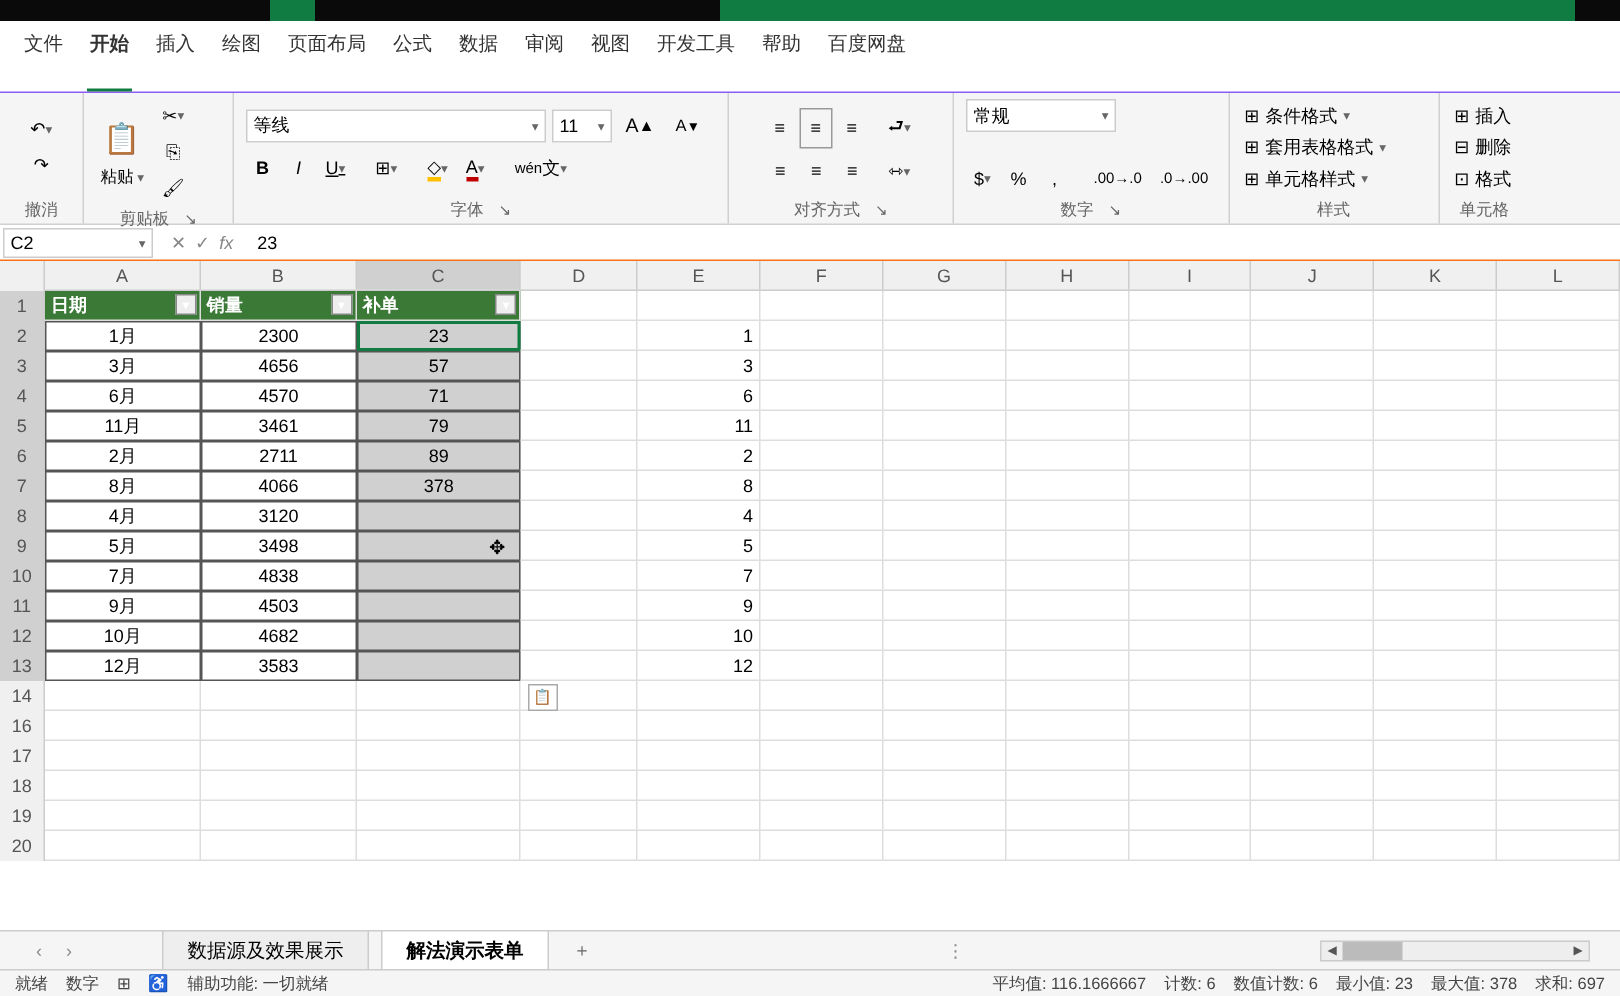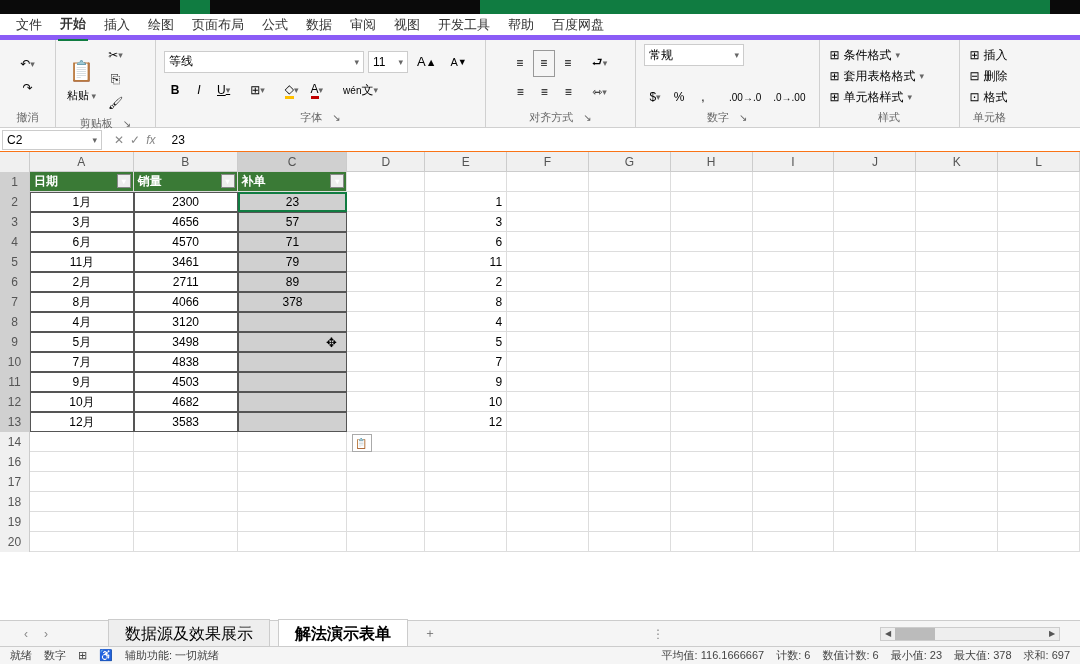--- a/index.html
+++ b/index.html
@@ -1,21 +1,21 @@
 <!DOCTYPE html>
 <html><head>
 <meta charset="utf-8">
 <style>
 * { margin: 0; padding: 0; box-sizing: border-box; }
 body { font-family: "Microsoft YaHei", Arial, sans-serif; font-size: 12px; background: #fff; width: 1080px; height: 664px; overflow: hidden; position: relative; }
 
 .titlebar { background: #107c41; height: 14px; display: flex; }
 .titlebar-dark-seg { background: #0a0a0a; height: 14px; }
 
-.tabs-row { background: #fff; height: 26px; display: flex; align-items: center; border-bottom: 5px solid #8b5cf6; padding-left: 14px; gap: 14px; }
+.tabs-row { background: #fff; height: 48px; display: flex; border-bottom: 1px solid #8b5cf6; padding-left: 14px; gap: 14px; }
 .tab { font-size: 13px; color: #333; cursor: pointer; padding: 6px 2px; }
 .tab.active { font-weight: bold; border-bottom: 2px solid #107c41; }
 
 .ribbon { background: #f5f5f5; height: 88px; display: flex; border-bottom: 1px solid #d0d0d0; }
 .ribbon-group { border-right: 1px solid #d0d0d0; padding: 4px 8px 2px 8px; display: flex; flex-direction: column; justify-content: space-between; }
 .ribbon-group-label { text-align: center; font-size: 11px; color: #666; padding-top: 2px; display: flex; justify-content: center; align-items: center; gap: 10px;}
 .ribbon-body { flex: 1; display: flex; align-items: center; }
 .rbtn { display: inline-flex; align-items: center; justify-content: center; padding: 2px 4px; margin: 1px; cursor: pointer; min-width: 20px; min-height: 20px; }
 .drop-caret::after { content: " ▾"; font-size: 9px; color: #666; }
 .vcol { display:flex; flex-direction:column; align-items:center; justify-content:center; gap:2px; }
@@ -39,21 +39,21 @@
 .cell.header-cell { background:#3a7a36; color:#fff; font-weight:bold; justify-content:flex-start; position:relative; }
 .filter-btn { position:absolute; right:2px; top:2px; width:14px; height:14px; background:#eee; border:1px solid #888; display:flex; align-items:center; justify-content:center; font-size:8px; cursor:pointer; }
 .cell.selected-col { background:#d0d0d0; border:1px solid #555; }
 .cell.cursor-cell { outline:2px solid #107c41; outline-offset:-2px; }
 .col-head.selected { background:#d0d0d0; }
 .row-header.has-selected { background:#d0d0d0; }
 .paste-options { position:absolute; width:20px; height:18px; border:1px solid #aaa; background:#fff; display:flex; align-items:center; justify-content:center; font-size:10px; cursor:pointer; }
 
 .sheet-tabs { height: 26px; border-top:1px solid #ccc; display:flex; align-items:center; background:#f5f5f5; padding-left: 20px; gap:8px; position:absolute; bottom: 18px; left:0; right:0; }
 .sheet-nav { color:#888; cursor:pointer; padding:0 4px; }
-.sheet-tab { padding: 4px 16px; border:1px solid #ccc; background:#fff; cursor:pointer; font-size:16px; border-bottom: none; }
+.sheet-tab { padding: 4px 16px; border:1px solid #ccc; background:#fff; cursor:pointer; font-size:13px; border-bottom: none; }
 .sheet-tab.active { background:#fff; font-weight:bold; }
 .sheet-tab.inactive { background:#eee; }
 .sheet-add { padding:4px 8px; color:#666; cursor:pointer; }
 .hscroll { margin-left:auto; margin-right:20px; width:180px; height:14px; background:#eee; border:1px solid #ccc; position:relative; display:flex; align-items:center; }
 .hscroll-thumb { position:absolute; left:14px; width:40px; height:12px; background:#bbb; }
 .hscroll-btn { width:14px; height:12px; display:flex; align-items:center; justify-content:center; font-size:8px; color:#555; }
 
 .status-bar { height: 18px; border-top:1px solid #ccc; display:flex; align-items:center; background:#f5f5f5; padding:0 10px; font-size:11px; color:#444; position:absolute; bottom:0; left:0; right:0; gap:12px; }
 .status-right { margin-left:auto; display:flex; gap:12px; }
 

